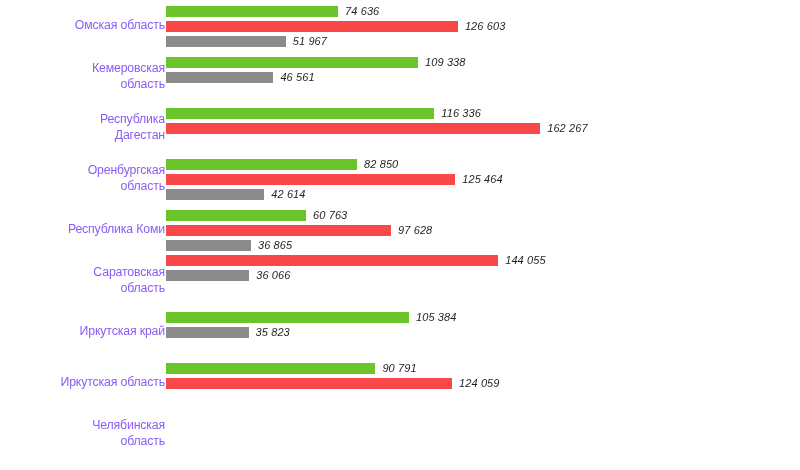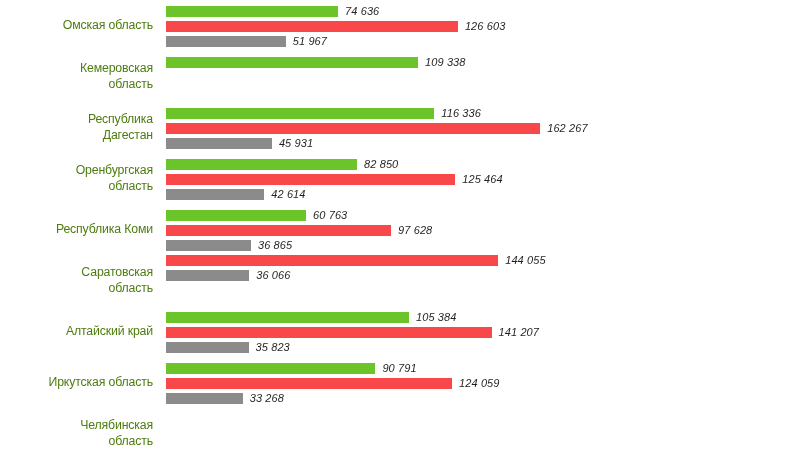--- a/index.html
+++ b/index.html
@@ -18,31 +18,31 @@
     width: 800px;
     height: 470px;
   }
   .row {
     position: relative;
     height: 51px;
     width: 800px;
   }
   .cat-label {
     position: absolute;
-    left: 0;
+    left: 12px;
     width: 153px;
     top: 0;
     height: 51px;
     display: flex;
     align-items: center;
     justify-content: flex-end;
     text-align: right;
     font-size: 12.3px;
     line-height: 15.5px;
-    color: #4d7c0f;
+    color: #8b5cf6;
     font-family: "Liberation Sans", sans-serif;
     letter-spacing: -0.15px;
     white-space: pre-line;
     box-sizing: border-box;
   }
   .bars {
     position: absolute;
     left: 166px;
     top: 0;
     height: 51px;
@@ -96,38 +96,38 @@
       </div>
     </div>
     <div class="row">
       <div class="cat-label">Кемеровская
 область</div>
       <div class="bars">
         <div class="bar-line first">
           <div class="bar green" style="width: 252.1px;"></div>
           <span class="val">109 338</span>
         </div>
+        <div class="bar-line">
+          <div class="bar gray" style="width: 107.4px;"></div>
+          <span class="val">46 561</span>
+        </div>
       </div>
     </div>
     <div class="row">
       <div class="cat-label">Республика
 Дагестан</div>
       <div class="bars">
         <div class="bar-line first">
           <div class="bar green" style="width: 268.3px;"></div>
           <span class="val">116 336</span>
         </div>
         <div class="bar-line">
           <div class="bar red" style="width: 374.2px;"></div>
           <span class="val">162 267</span>
         </div>
-        <div class="bar-line">
-          <div class="bar gray" style="width: 105.9px;"></div>
-          <span class="val">45 931</span>
-        </div>
       </div>
     </div>
     <div class="row">
       <div class="cat-label">Оренбургская
 область</div>
       <div class="bars">
         <div class="bar-line first">
           <div class="bar green" style="width: 191.1px;"></div>
           <span class="val">82 850</span>
         </div>
@@ -166,50 +166,42 @@
           <div class="bar red" style="width: 332.2px;"></div>
           <span class="val">144 055</span>
         </div>
         <div class="bar-line">
           <div class="bar gray" style="width: 83.2px;"></div>
           <span class="val">36 066</span>
         </div>
       </div>
     </div>
     <div class="row">
-      <div class="cat-label">Алтайский край</div>
+      <div class="cat-label">Иркутская край</div>
       <div class="bars">
         <div class="bar-line first">
           <div class="bar green" style="width: 243px;"></div>
           <span class="val">105 384</span>
         </div>
         <div class="bar-line">
-          <div class="bar red" style="width: 325.6px;"></div>
-          <span class="val">141 207</span>
-        </div>
-        <div class="bar-line">
           <div class="bar gray" style="width: 82.6px;"></div>
           <span class="val">35 823</span>
         </div>
       </div>
     </div>
     <div class="row">
       <div class="cat-label">Иркутская область</div>
       <div class="bars">
         <div class="bar-line first">
           <div class="bar green" style="width: 209.4px;"></div>
           <span class="val">90 791</span>
         </div>
         <div class="bar-line">
           <div class="bar red" style="width: 286.1px;"></div>
           <span class="val">124 059</span>
-        </div>
-        <div class="bar-line">
-          <div class="bar gray" style="width: 76.7px;"></div>
-          <span class="val">33 268</span>
         </div>
       </div>
     </div>
     <div class="row">
       <div class="cat-label">Челябинская
 область</div>
     </div>
   </div>
 
 </body></html>

